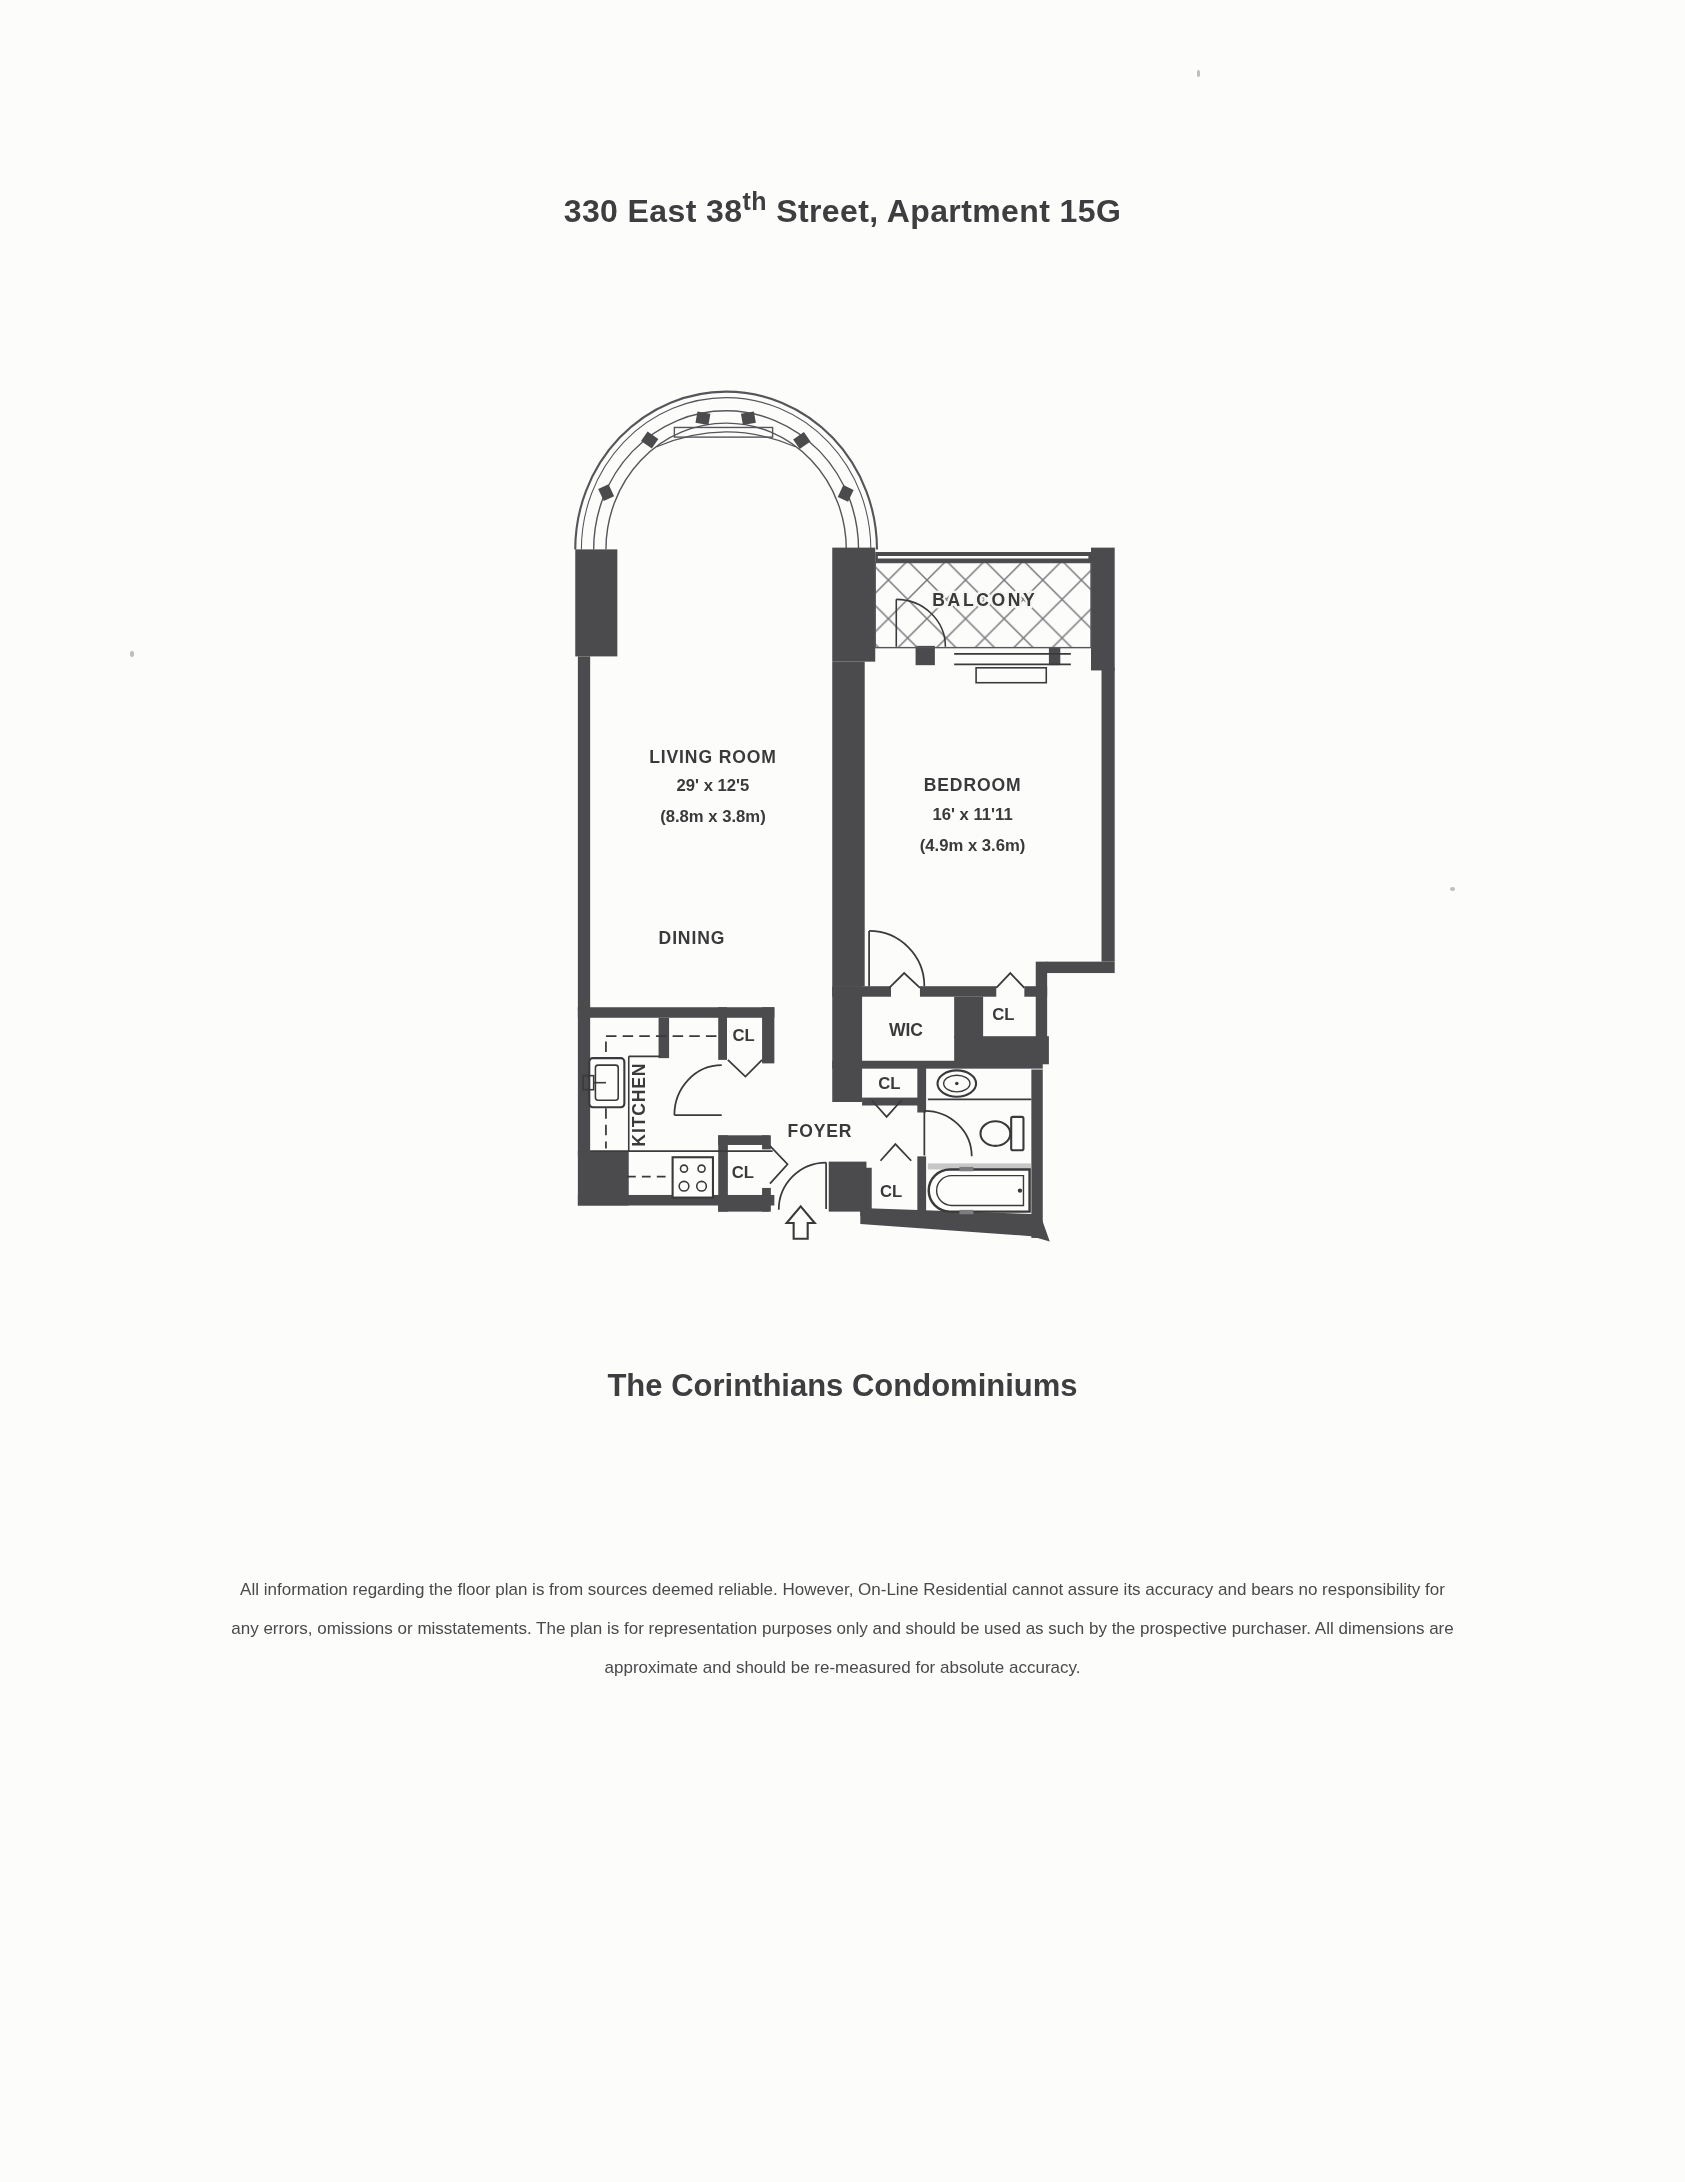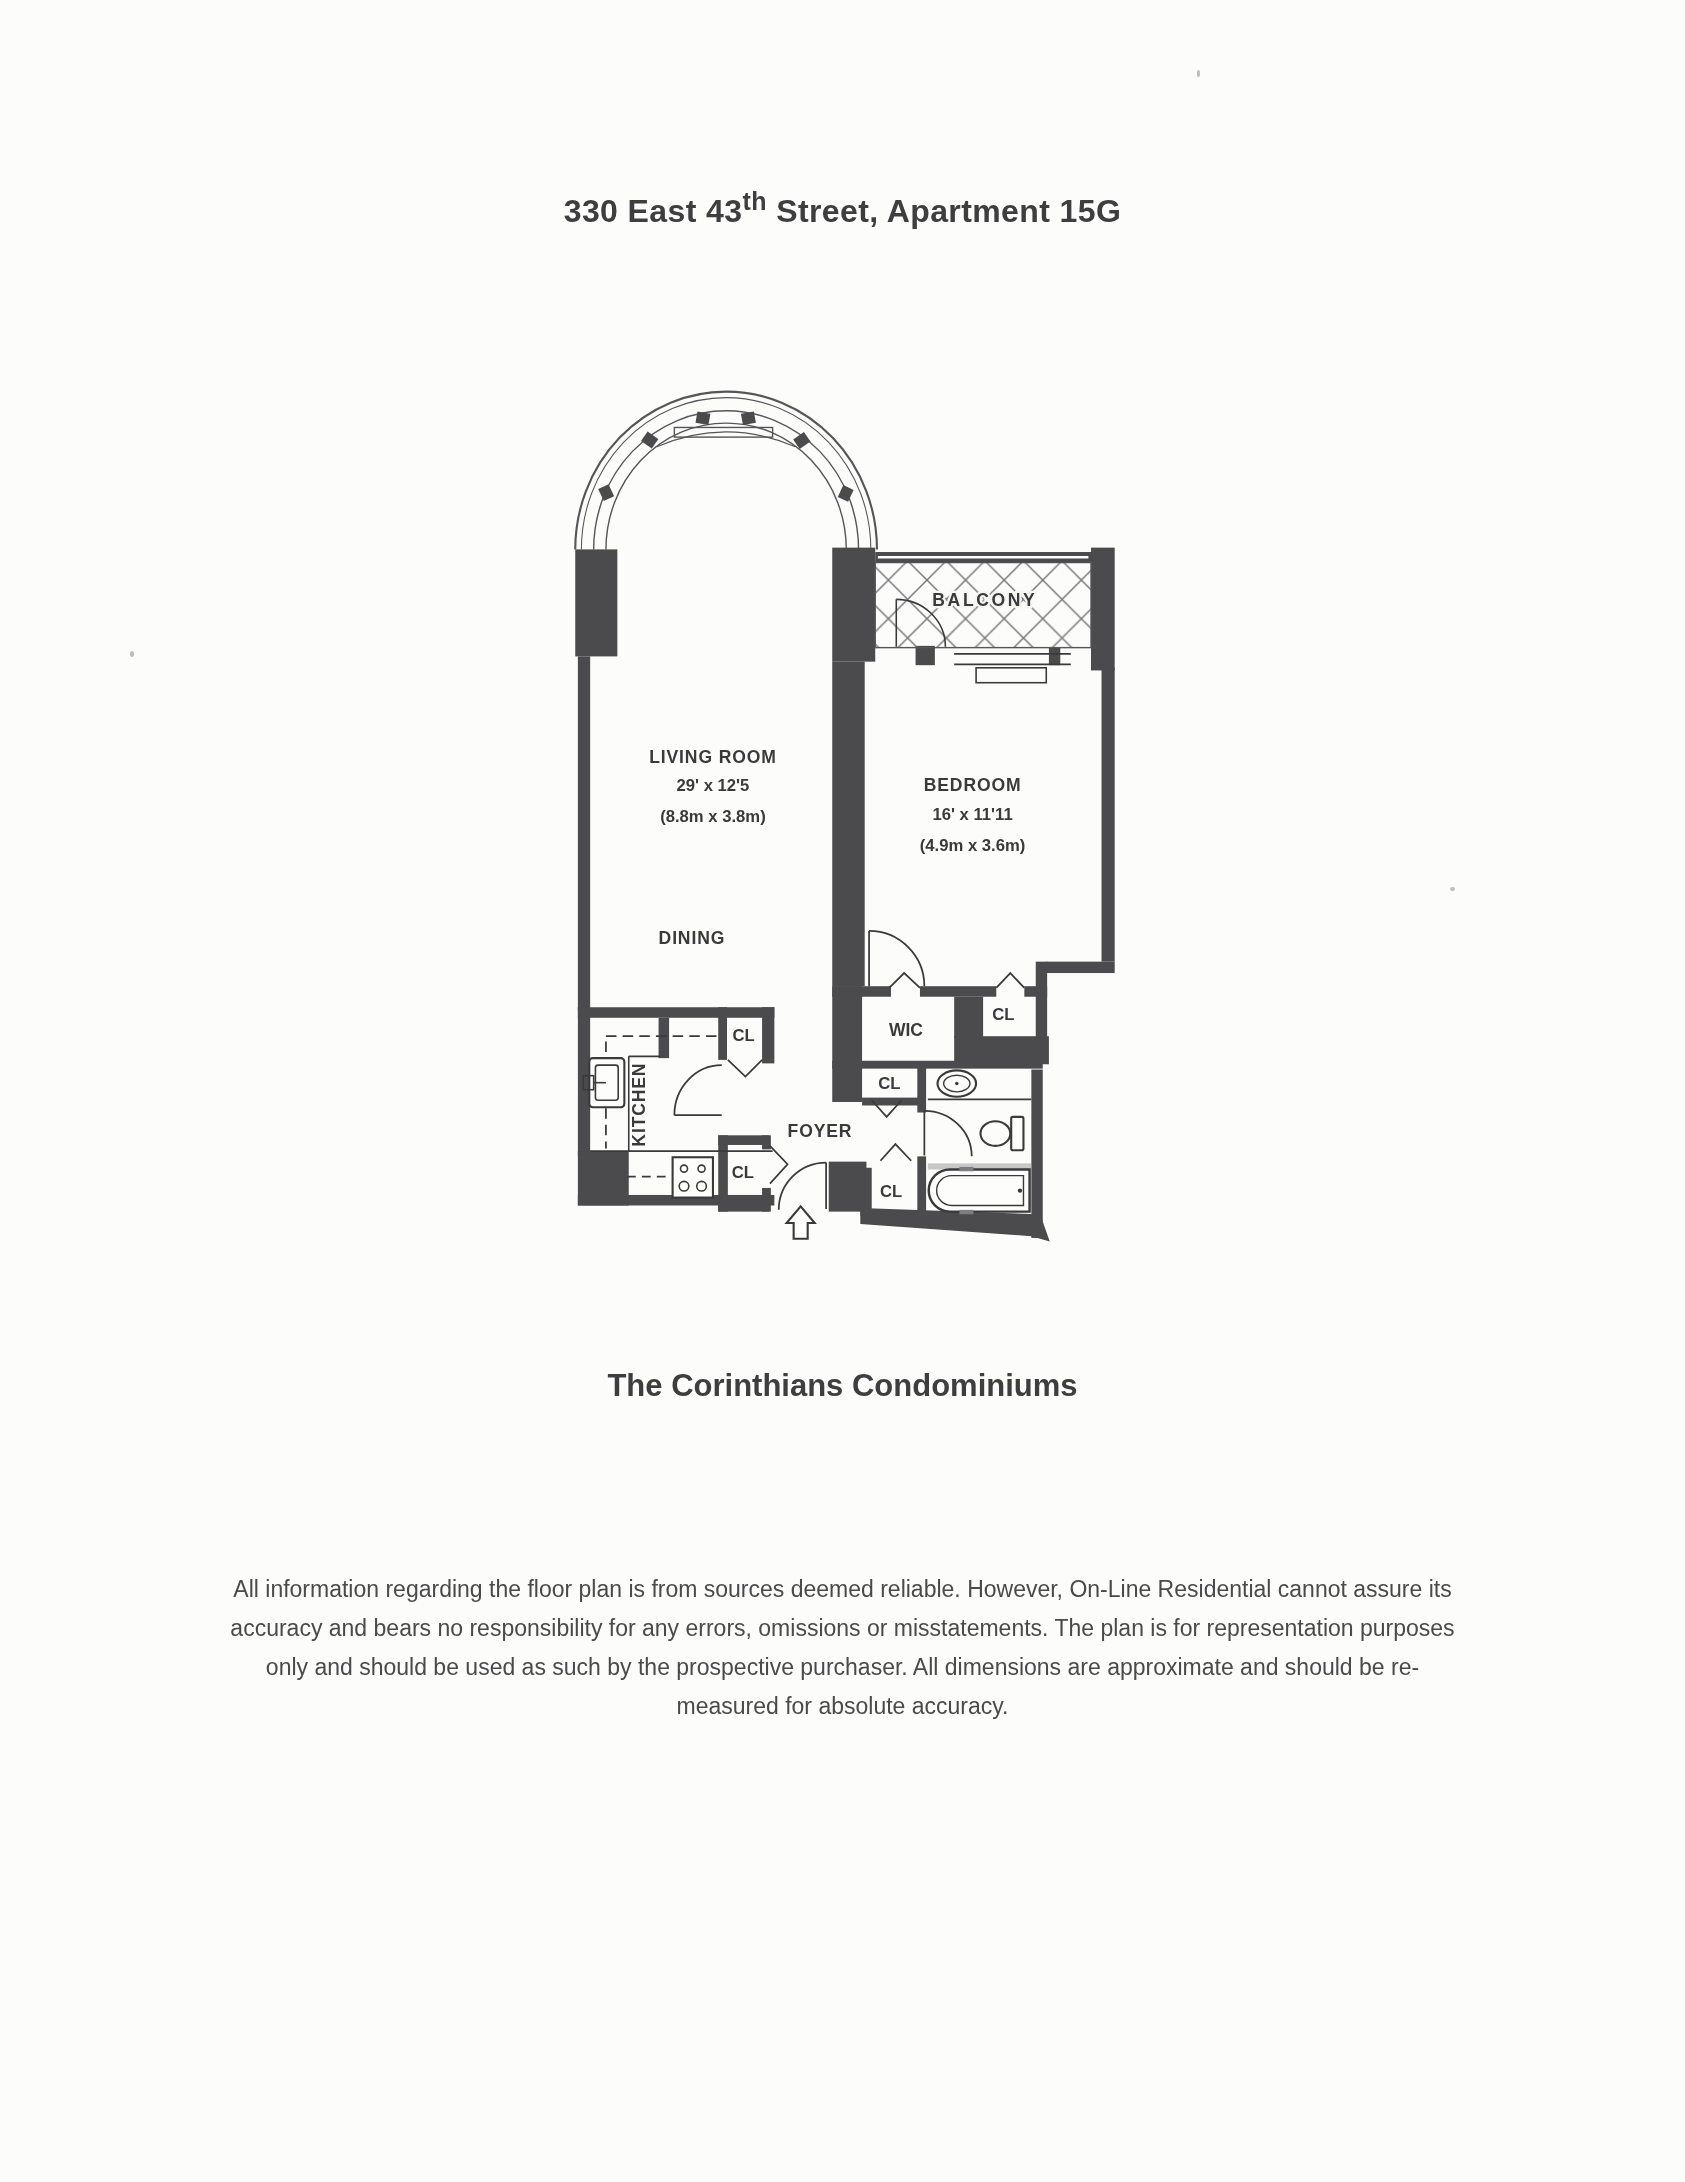--- a/index.html
+++ b/index.html
@@ -10,30 +10,30 @@
     font-family:"Liberation Sans", sans-serif;position:relative;overflow:hidden}
   .page-title{position:absolute;top:193px;left:0;width:1685px;text-align:center;
     font-size:32px;font-weight:bold;color:var(--text);letter-spacing:0.4px}
   .page-title sup{font-size:25px;font-weight:bold;vertical-align:super;line-height:0}
   .plan-wrap{position:absolute;left:527px;top:369px;width:614px;height:966px}
   svg text{font-family:"Liberation Sans", sans-serif;font-weight:bold;fill:var(--line)}
   .footer{position:absolute;top:1350px;left:0;width:1685px;text-align:center;
     color:var(--text);font-weight:bold;font-size:31px}
   .footer p{line-height:72px;height:72px}
   .disclaimer{position:absolute;top:1570px;left:228px;width:1229px;text-align:center;
-    font-size:23px;line-height:39px;color:#4a4a4c}
+    font-size:17px;line-height:39px;color:#4a4a4c}
   .speck{position:absolute;background:#8b8b8e;border-radius:50%;opacity:.55}
   .speck.s1{left:130px;top:651px;width:4.4px;height:6.1px}
   .speck.s2{left:1450px;top:887px;width:5.3px;height:4.4px}
   .speck.s3{left:1197px;top:70px;width:2.6px;height:7px}
 </style>
 </head>
 <body>
 
-<h1 class="page-title"><span>330 East 43</span><sup>th</sup><span> Street, Apartment 15G</span></h1>
+<h1 class="page-title"><span>330 East 38</span><sup>th</sup><span> Street, Apartment 15G</span></h1>
 
 <div class="plan-wrap">
 <svg width="614" height="966" viewBox="600 420 700 1100">
   <defs>
     <pattern id="xhatch" width="44" height="44" patternUnits="userSpaceOnUse">
       <path d="M0 0 L44 44 M44 0 L0 44" stroke="#75757a" stroke-width="1.6" fill="none"></path>
     </pattern>
   </defs>
 
   <g stroke="#55555a" fill="none">

